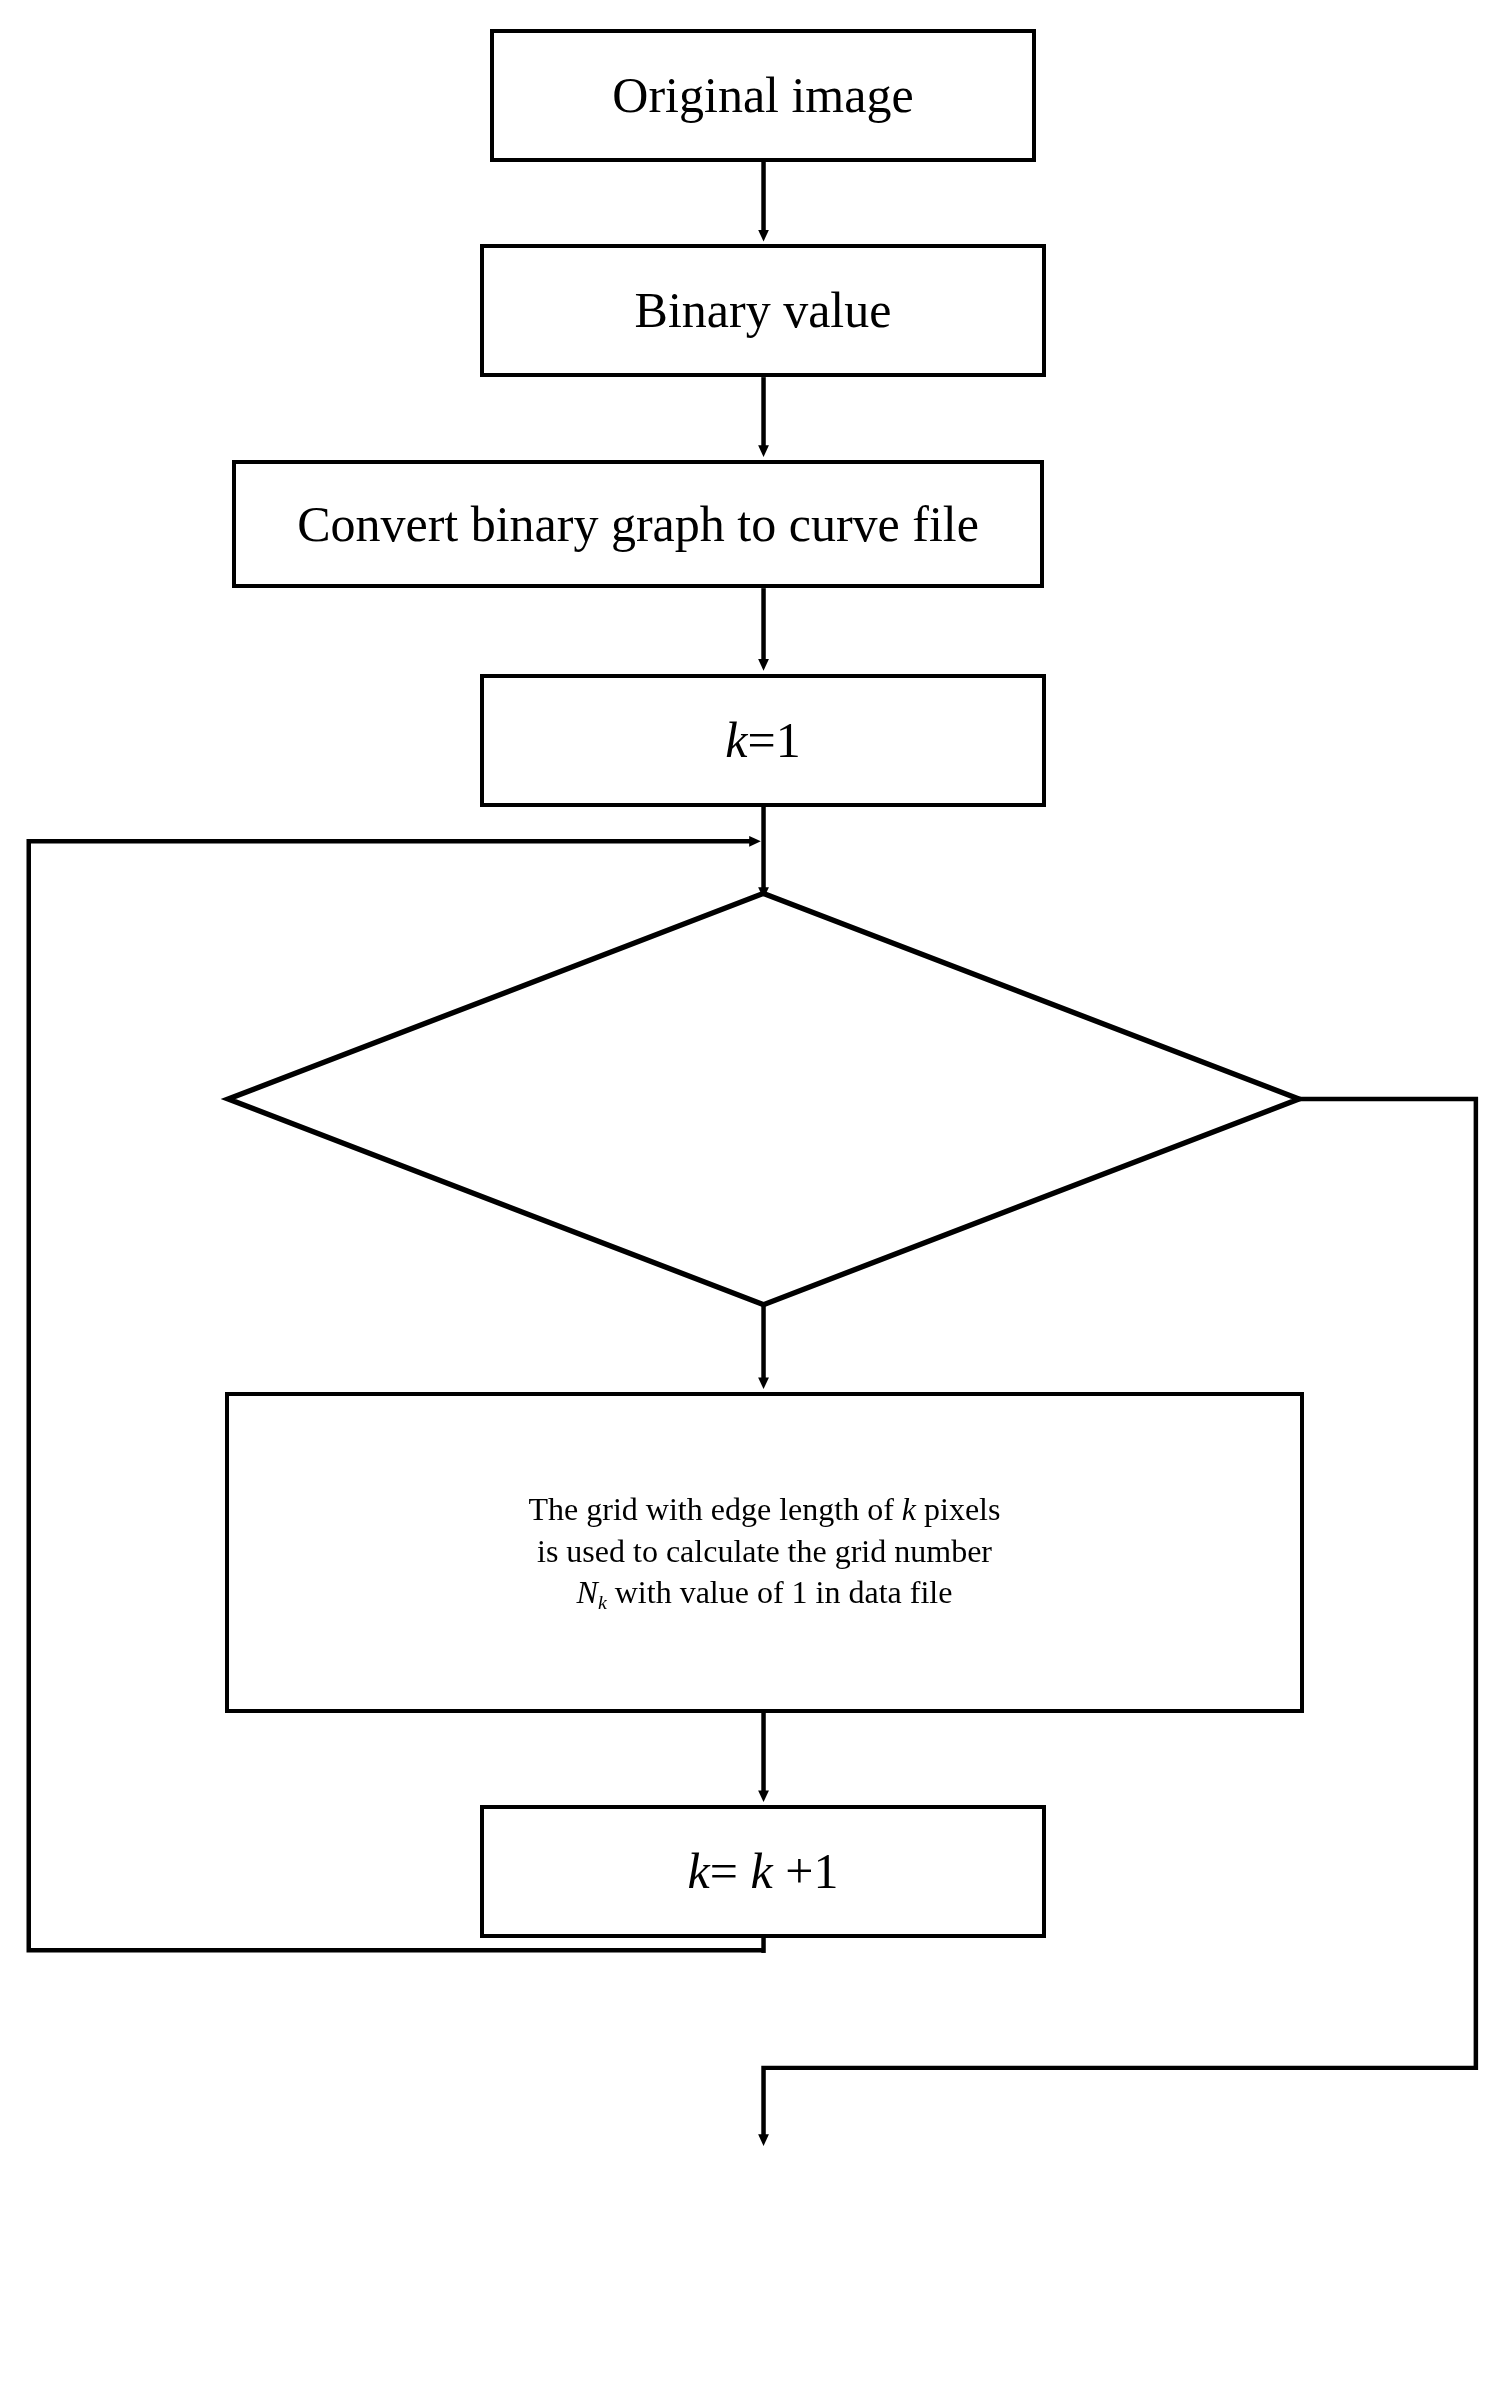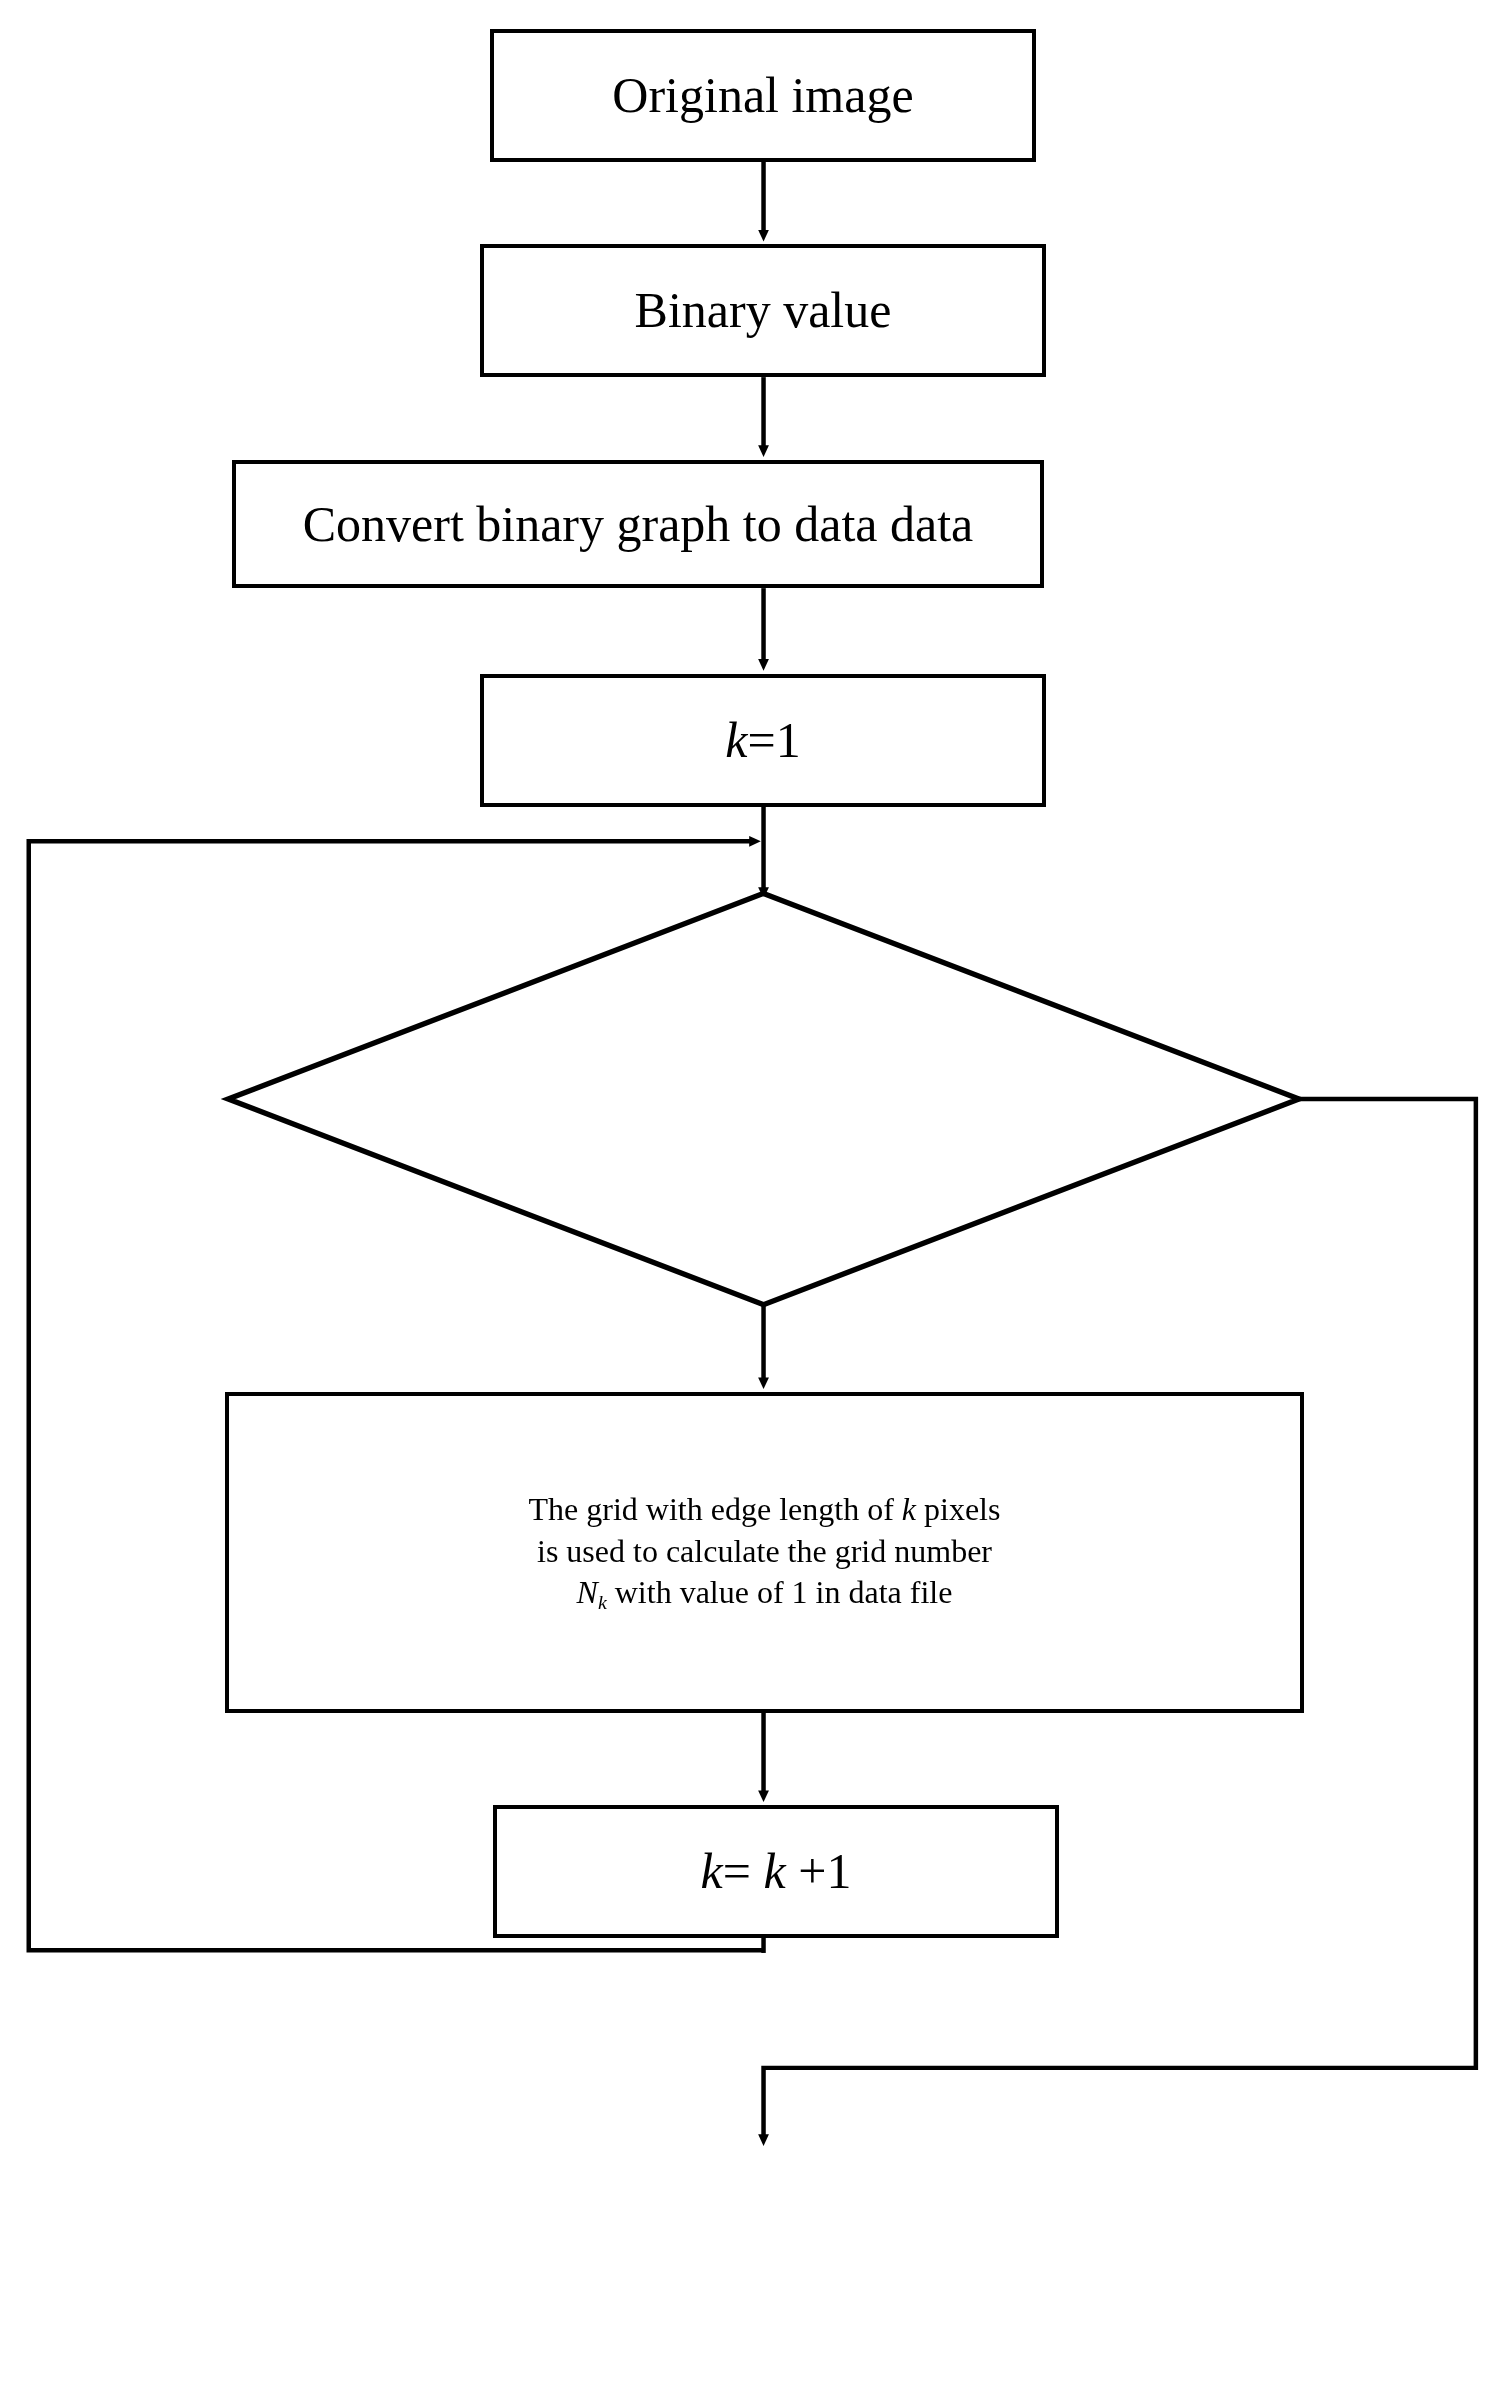--- a/index.html
+++ b/index.html
@@ -95,31 +95,31 @@
 
   <div class="node t-56" style="left:490px;top:29px;width:546px;height:133px;">
     <span class="inner">Original image</span>
   </div>
 
   <div class="node t-56" style="left:480px;top:244px;width:566px;height:133px;">
     <span class="inner">Binary value</span>
   </div>
 
   <div class="node t-56" style="left:232px;top:460px;width:812px;height:128px;">
-    <span class="inner">Convert binary graph to data data</span>
+    <span class="inner">Convert binary graph to curve file</span>
   </div>
 
   <div class="node t-56" style="left:480px;top:674px;width:566px;height:133px;">
     <span class="inner"><i>k</i>=1</span>
   </div>
 
 
   <div class="node t-54" style="left:225px;top:1392px;width:1079px;height:321px;">
     <span class="inner">The grid with edge length of <i>k</i> pixels<br>is used to calculate the grid number<br><i>N</i><sub>k</sub> with value of 1 in data file</span>
   </div>
 
-  <div class="node t-56" style="left:480px;top:1805px;width:566px;height:133px;margin-left:13px;">
+  <div class="node t-56" style="left:480px;top:1805px;width:566px;height:133px;">
     <span class="inner"><i>k</i>= <i>k</i> +1</span>
   </div>
 
 
 </div>
 
 
 </body></html>

